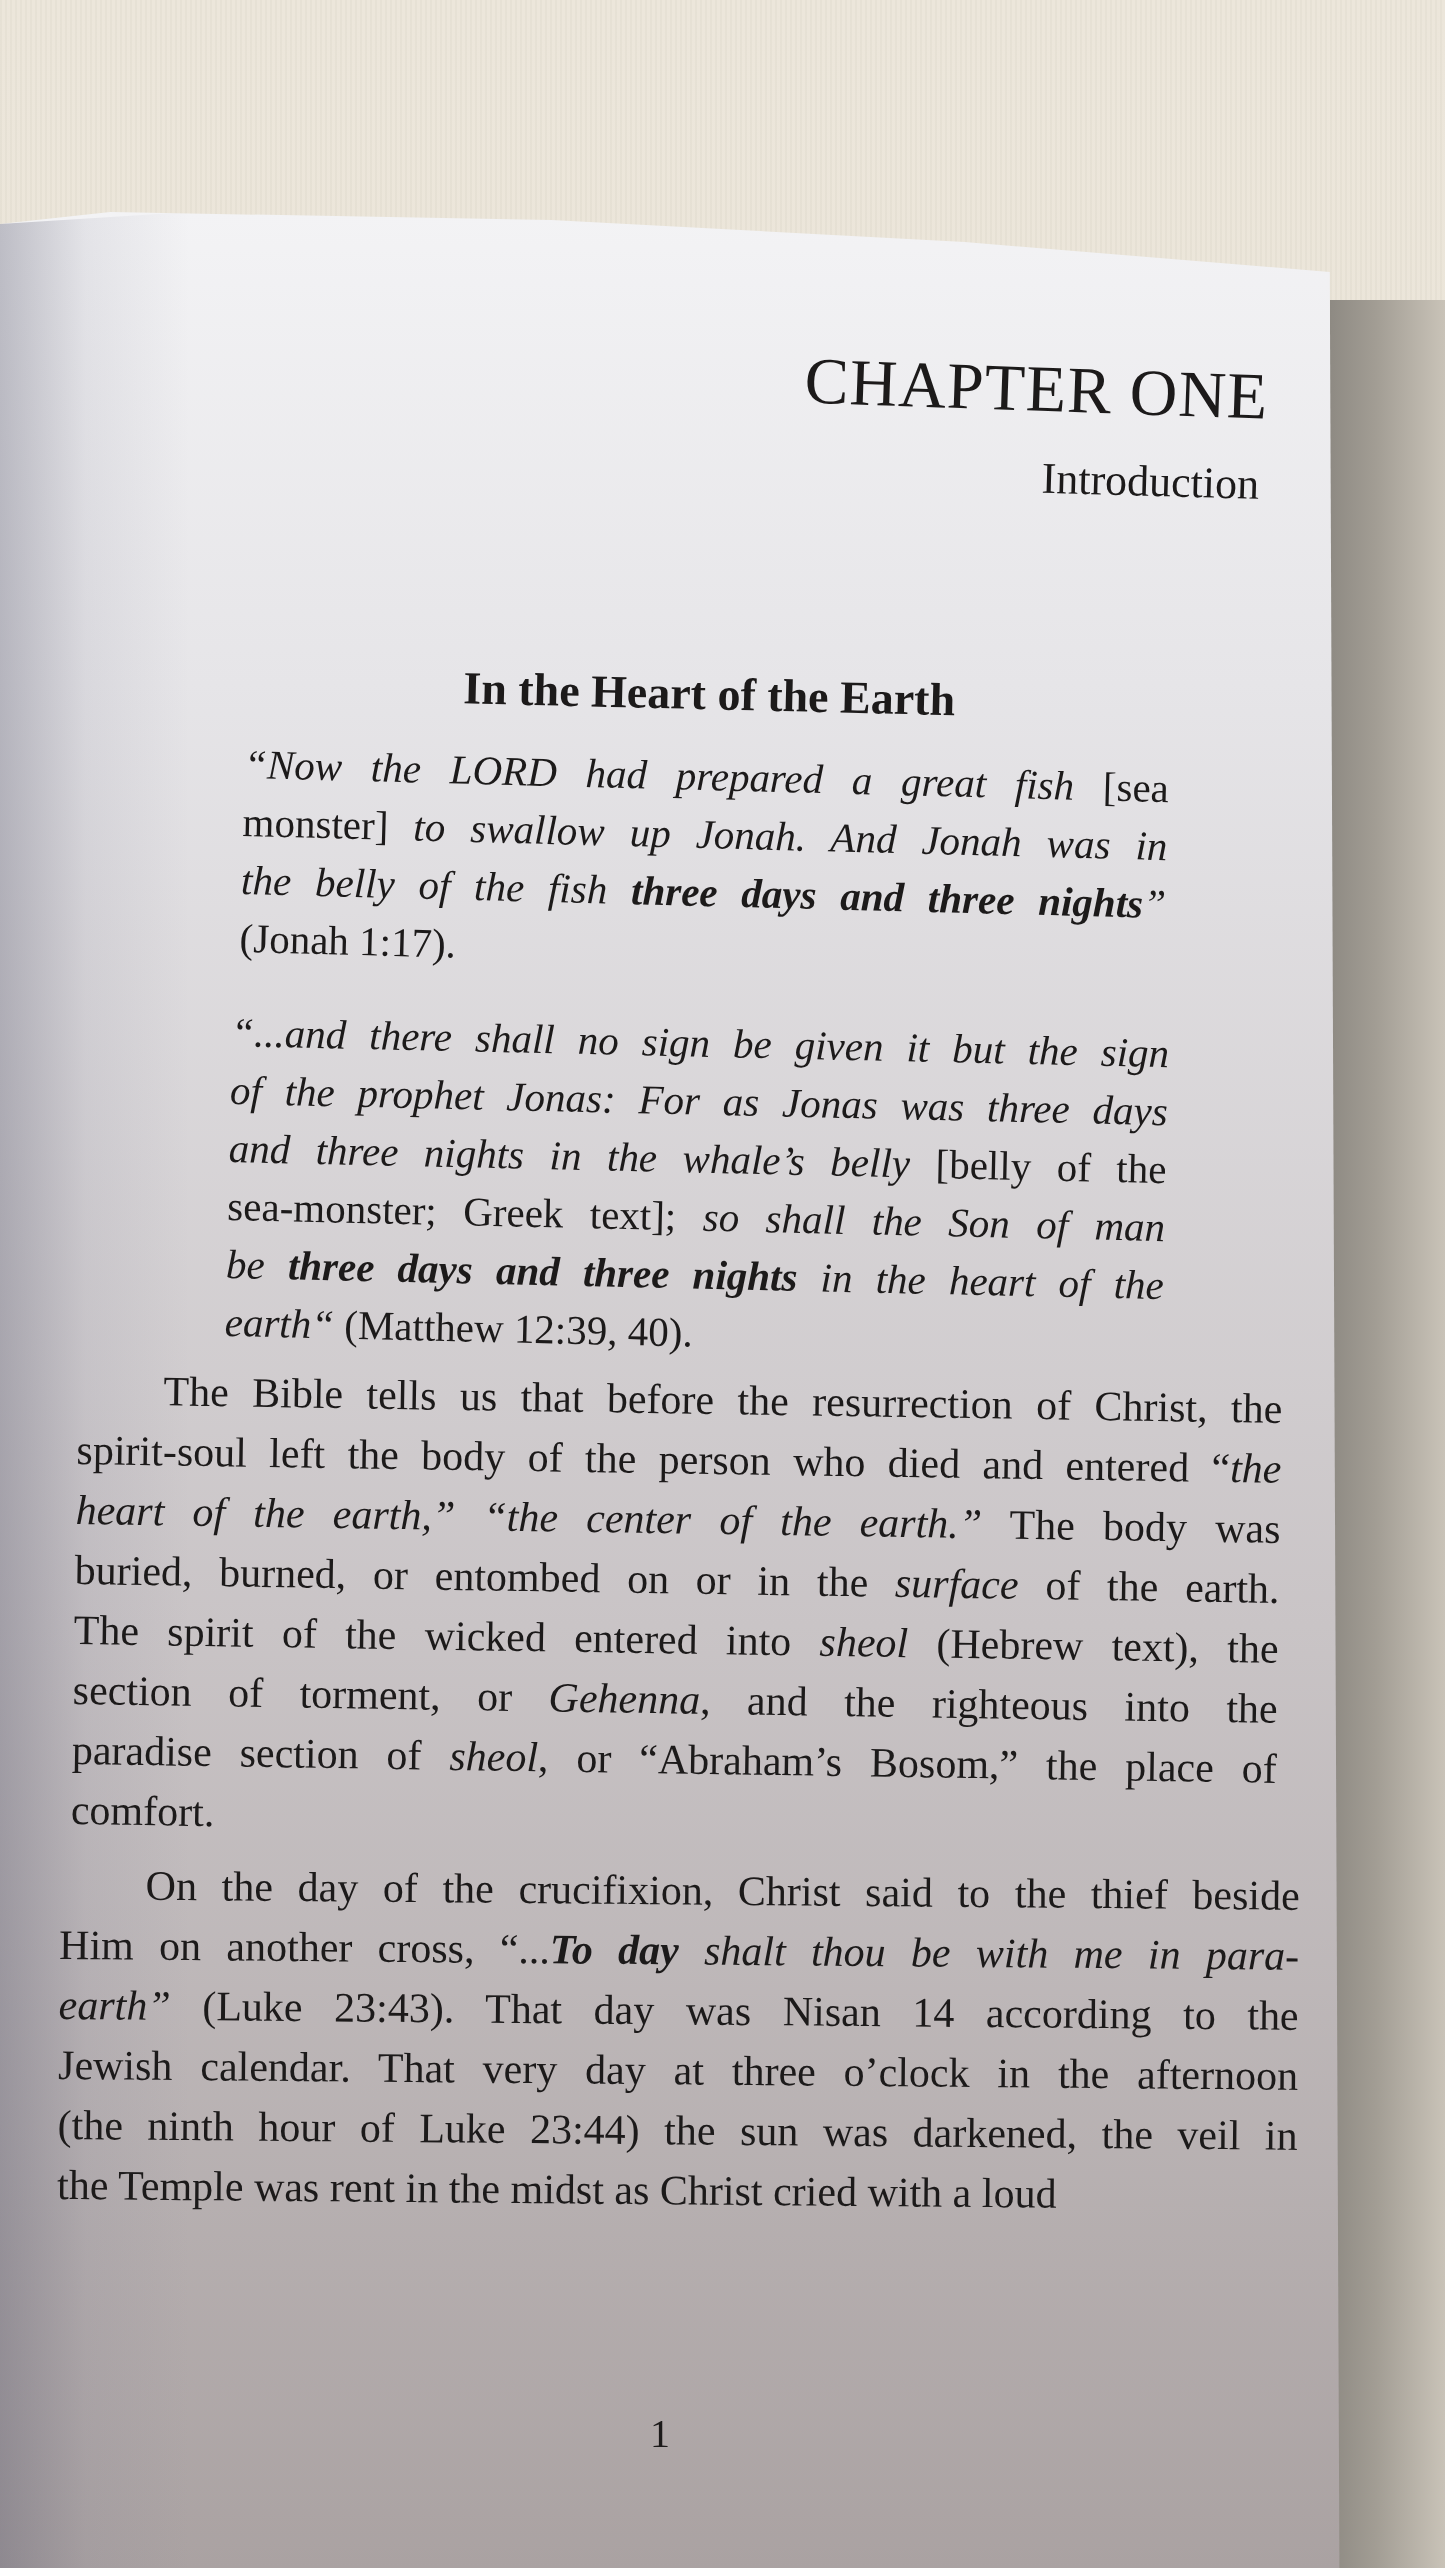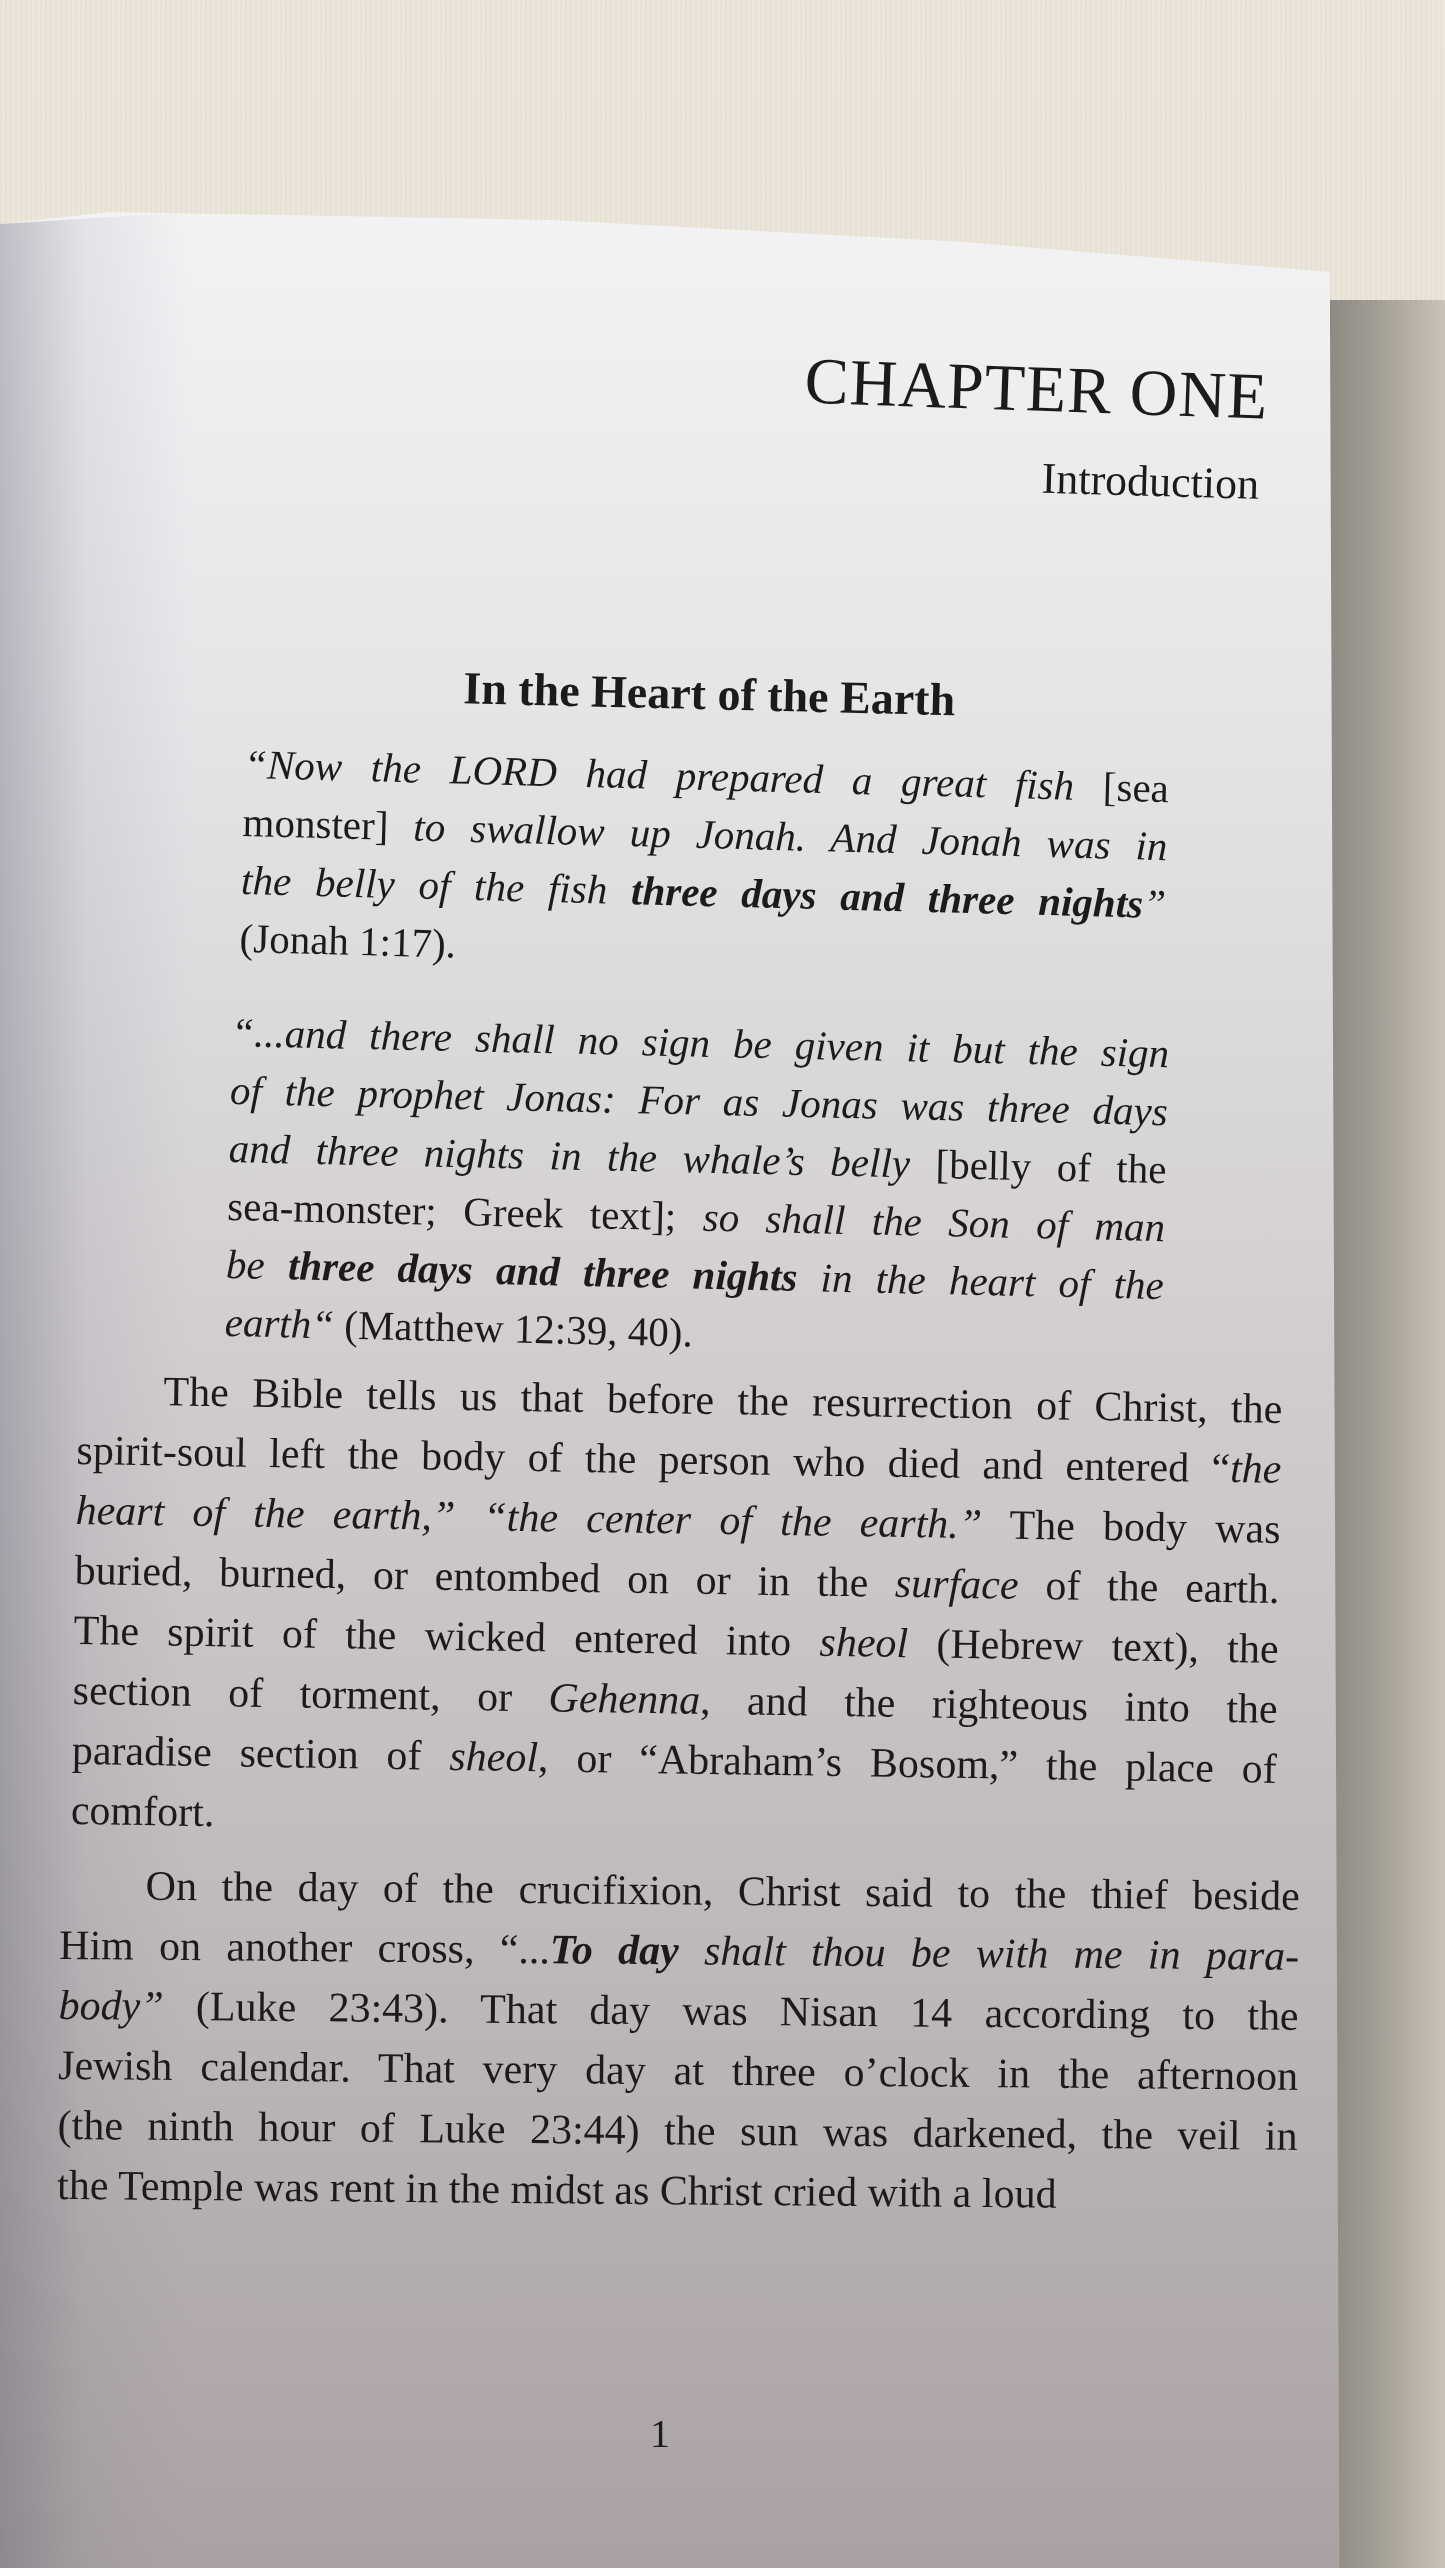--- a/index.html
+++ b/index.html
@@ -93,20 +93,20 @@
       <div class="line"><span class="i">heart of the earth,” “the center of the earth.”</span><span> The body was</span></div>
       <div class="line"><span>buried, burned, or entombed on or in the </span><span class="i">surface</span><span> of the earth.</span></div>
       <div class="line"><span>The spirit of the wicked entered into </span><span class="i">sheol</span><span> (Hebrew text), the</span></div>
       <div class="line"><span>section of torment, or </span><span class="i">Gehenna</span><span>, and the righteous into the</span></div>
       <div class="line"><span>paradise section of </span><span class="i">sheol</span><span>, or “Abraham’s Bosom,” the place of</span></div>
       <div class="line last"><span>comfort.</span></div>
     </div>
   <div class="block para2">
       <div class="line indent"><span>On the day of the crucifixion, Christ said to the thief beside</span></div>
       <div class="line"><span>Him on another cross, “...</span><span class="bi">To day</span><span class="i"> shalt thou be with me in para-</span></div>
-      <div class="line"><span class="i">body”</span><span> (Luke 23:43). That day was Nisan 14 according to the</span></div>
+      <div class="line"><span class="i">earth”</span><span> (Luke 23:43). That day was Nisan 14 according to the</span></div>
       <div class="line"><span>Jewish calendar. That very day at three o’clock in the afternoon</span></div>
       <div class="line"><span>(the ninth hour of Luke 23:44) the sun was darkened, the veil in</span></div>
       <div class="line last"><span>the Temple was rent in the midst as Christ cried with a loud</span></div>
     </div>
 
   <div class="page-number">1</div>
 </div>
 
 </body></html>

